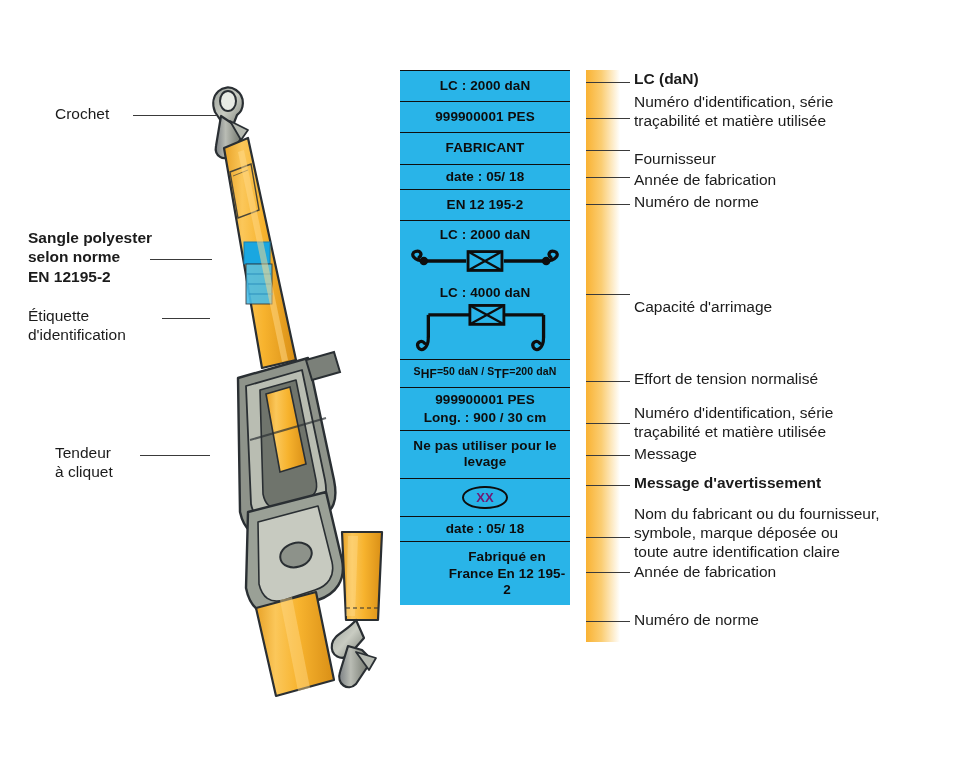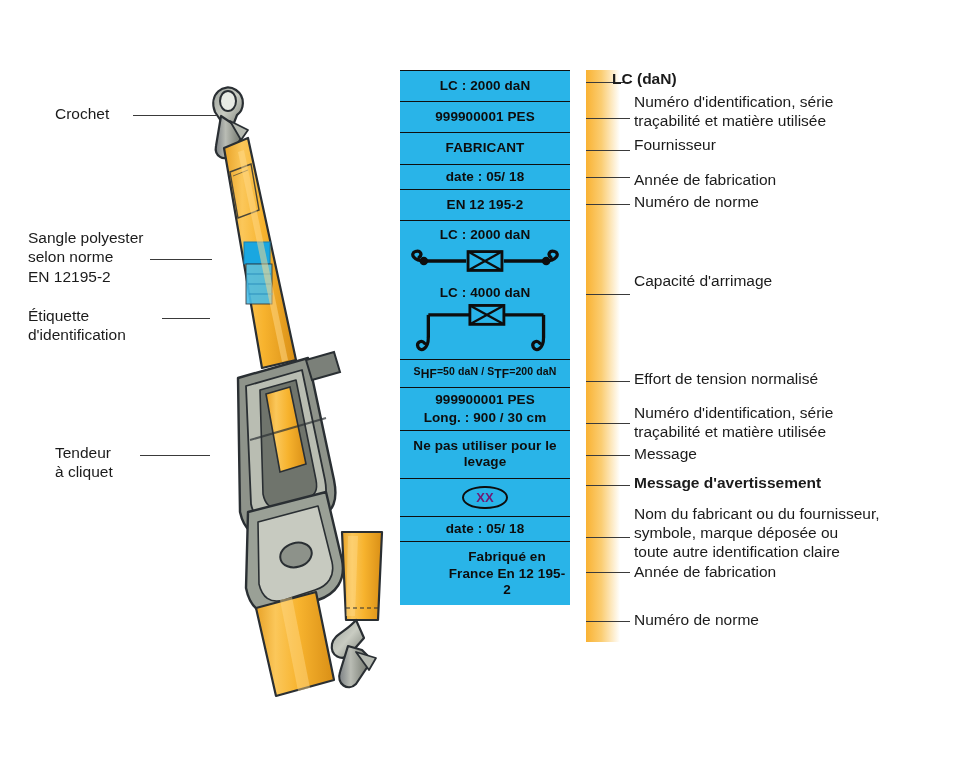--- a/index.html
+++ b/index.html
@@ -198,21 +198,21 @@
       </g>
     </svg>
   </div>
 
   <div class="leader" style="left:133px;top:115px;width:84px;"></div>
   <div class="leader" style="left:150px;top:259px;width:62px;"></div>
   <div class="leader" style="left:162px;top:318px;width:48px;"></div>
   <div class="leader" style="left:140px;top:455px;width:70px;"></div>
 
   <div class="lbl-left" style="left:55px;top:104px;">Crochet</div>
-  <div class="lbl-left" style="left:28px;top:228px;">Sangle polyester
+  <div class="lbl-left" style="left:28px;top:228px;font-weight:bold;">Sangle polyester
 selon norme
 EN 12195-2</div>
   <div class="lbl-left" style="left:28px;top:306px;">Étiquette
 d'identification</div>
   <div class="lbl-left" style="left:55px;top:443px;">Tendeur
 à cliquet</div>
 
   <div class="tag-glow" style="height:572px;"></div>
 
   <div class="tag">
@@ -282,27 +282,27 @@
   <div class="leader" style="left:586px;top:204px;width:44px;"></div>
   <div class="leader" style="left:586px;top:294px;width:44px;"></div>
   <div class="leader" style="left:586px;top:381px;width:44px;"></div>
   <div class="leader" style="left:586px;top:423px;width:44px;"></div>
   <div class="leader" style="left:586px;top:455px;width:44px;"></div>
   <div class="leader" style="left:586px;top:485px;width:44px;"></div>
   <div class="leader" style="left:586px;top:537px;width:44px;"></div>
   <div class="leader" style="left:586px;top:572px;width:44px;"></div>
   <div class="leader" style="left:586px;top:621px;width:44px;"></div>
 
-  <div class="lbl-right bold" style="left:612px;top:70px;text-align:center;">LC (daN)</div>
+  <div class="lbl-right bold" style="left:634px;top:70px;text-align:center;">LC (daN)</div>
   <div class="lbl-right" style="left:634px;top:93px;">Numéro d'identification, série
 traçabilité et matière utilisée</div>
-  <div class="lbl-right" style="left:634px;top:136px;">Fournisseur</div>
+  <div class="lbl-right" style="left:634px;top:150px;">Fournisseur</div>
   <div class="lbl-right" style="left:634px;top:171px;">Année de fabrication</div>
   <div class="lbl-right" style="left:634px;top:193px;">Numéro de norme</div>
-  <div class="lbl-right" style="left:634px;top:272px;text-align:center;">Capacité d'arrimage</div>
+  <div class="lbl-right" style="left:634px;top:298px;text-align:center;">Capacité d'arrimage</div>
   <div class="lbl-right" style="left:634px;top:370px;">Effort de tension normalisé</div>
   <div class="lbl-right" style="left:634px;top:404px;">Numéro d'identification, série
 traçabilité et matière utilisée</div>
   <div class="lbl-right" style="left:634px;top:445px;">Message</div>
   <div class="lbl-right bold" style="left:634px;top:474px;">Message d'avertissement</div>
   <div class="lbl-right" style="left:634px;top:505px;">Nom du fabricant ou du fournisseur,
 symbole, marque déposée ou
 toute autre identification claire</div>
   <div class="lbl-right" style="left:634px;top:563px;">Année de fabrication</div>
   <div class="lbl-right" style="left:634px;top:611px;">Numéro de norme</div>

